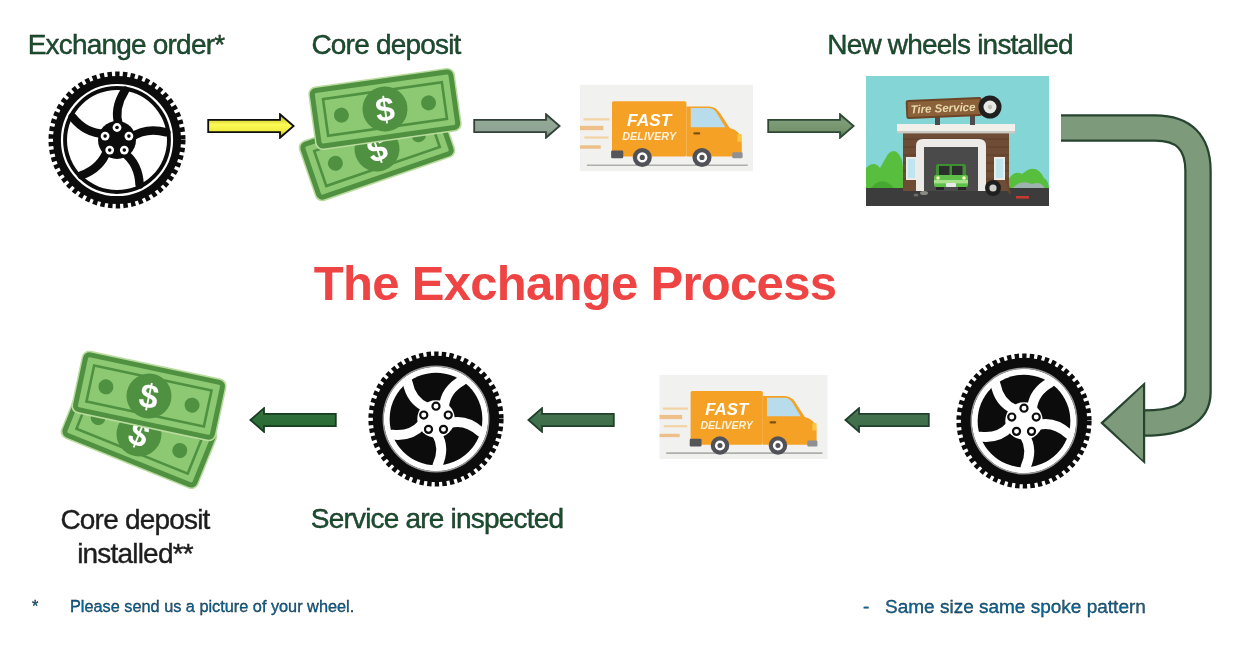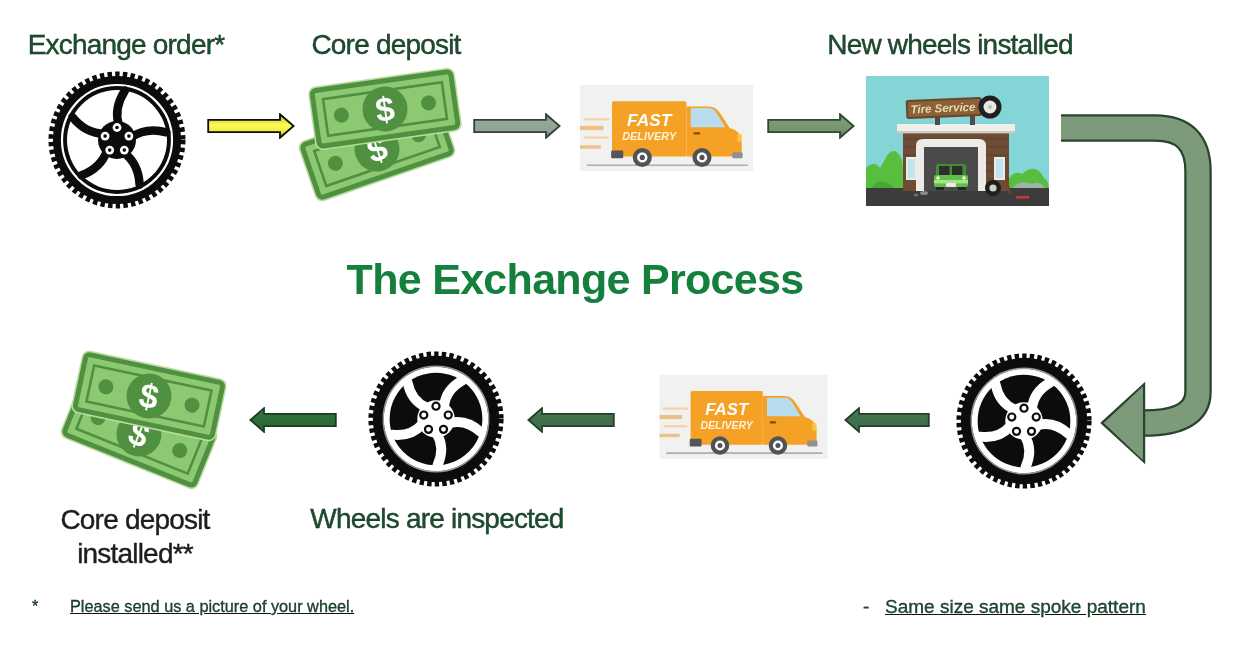--- a/index.html
+++ b/index.html
@@ -10,27 +10,26 @@
   .lbl{
     position:absolute;transform:translateX(-50%);white-space:nowrap;
     font-size:28px;color:#14532d;letter-spacing:-0.8px;font-weight:500;-webkit-text-stroke:0.4px #1d1d1d;
   }
   .lbl2{
     position:absolute;transform:translateX(-50%);text-align:center;white-space:nowrap;
     font-size:28px;color:#1d1d1d;letter-spacing:-0.8px;font-weight:500;line-height:34px;-webkit-text-stroke:0.4px #1d1d1d;
   }
   .title{
     position:absolute;transform:translateX(-50%);white-space:nowrap;
-    font-size:43px;color:#15803d;font-weight:600;letter-spacing:-0.7px;
+    font-size:49px;color:#ef4444;font-weight:600;letter-spacing:-0.7px;
   }
   .abs{position:absolute;}
   .fn{
-    position:absolute;font-size:16.3px;color:#14532d;line-height:23px;-webkit-text-stroke:0.3px #141414;
+    position:absolute;font-size:16.3px;color:#0369a1;line-height:23px;-webkit-text-stroke:0.3px #141414;
     letter-spacing:0px;
-    text-decoration:underline;
   }
   .fn .mk{display:inline-block;width:21px;}
   .fn-r{font-size:19px;}
   .fn-r .mk{width:22px;}
   .fn-l .mk{width:38px;}
   .flip{transform:scaleX(-1);}
 </style>
 </head>
 <body>
 
@@ -286,21 +285,21 @@
     <div>installed**</div>
   </div>
 
   <svg class="abs flip" style="left:249px;top:407px;" width="88" height="26" viewBox="0 0 88 26">
     <path d="M 1.2 6.8 L 73 6.8 L 73 1.2 L 86.6 13 L 73 24.8 L 73 19.2 L 1.2 19.2 Z" fill="url(#g-dgreen)" stroke="#173c21" stroke-width="1.8" stroke-linejoin="miter"></path>
   </svg>
 
   <svg class="abs" style="left:362px;top:345px;" width="148" height="148">
       <use href="#sym-wheel-b"></use>
     </svg>
-  <div class="lbl" style="left:437px;top:503px;">Wheels are inspected</div>
+  <div class="lbl" style="left:437px;top:503px;">Service are inspected</div>
 
   <svg class="abs flip" style="left:527px;top:407px;" width="88" height="26" viewBox="0 0 88 26">
     <path d="M 1.2 6.8 L 73 6.8 L 73 1.2 L 86.6 13 L 73 24.8 L 73 19.2 L 1.2 19.2 Z" fill="url(#g-mgreen)" stroke="#21402b" stroke-width="1.8" stroke-linejoin="miter"></path>
   </svg>
 
   <svg class="abs" style="left:655px;top:375px;" width="177" height="84">
       <use href="#sym-truck"></use>
     </svg>
 
   <svg class="abs flip" style="left:844px;top:407px;" width="86" height="26" viewBox="0 0 86 26">

